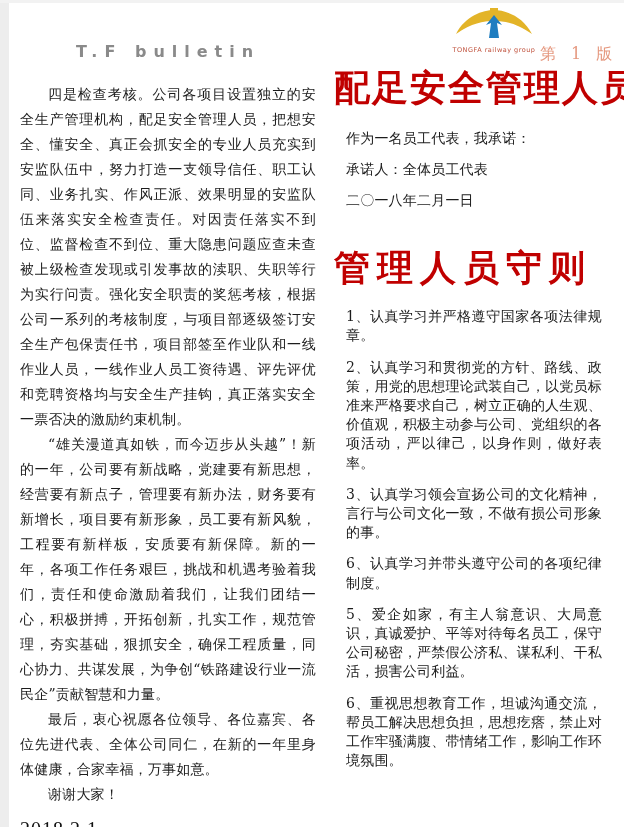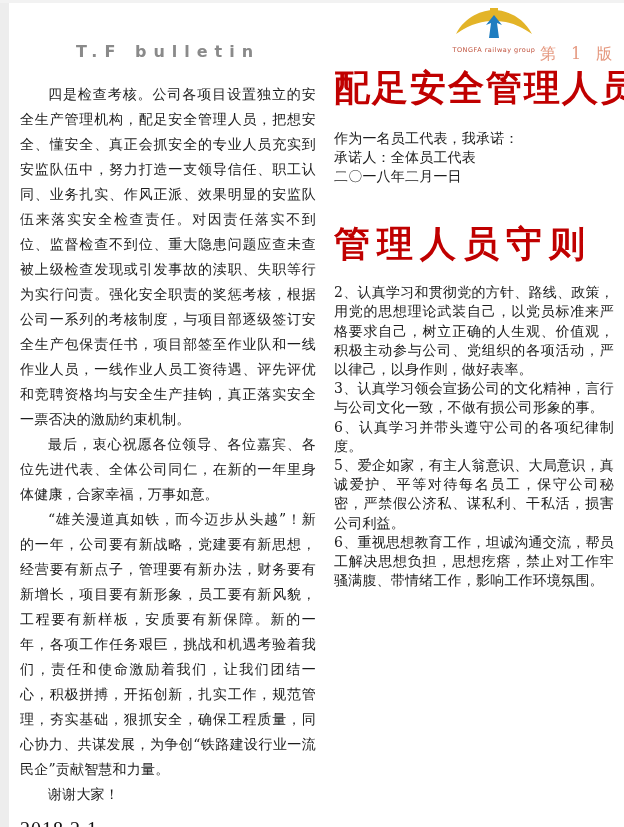--- a/index.html
+++ b/index.html
@@ -21,21 +21,21 @@
 
   .col-left{position:absolute;left:20px;top:82px;width:296px;font-size:14px;line-height:25px;
     color:#1c1c1c;text-align:justify;letter-spacing:.2px;}
   .col-left p{margin:0;text-indent:2em;}
   .date-line{font-family:"Liberation Serif","DejaVu Serif",serif;font-size:20px;text-align:left;
     margin:10px 26px 0 0;color:#111;letter-spacing:1px;}
   .train{margin-top:28px;width:286px;}
 
   .col-right{position:absolute;left:334px;top:64px;width:280px;font-size:14px;line-height:19.2px;
     color:#1c1c1c;text-align:justify;letter-spacing:.2px;}
-  .col-right p{margin:0;}
+  .col-right p{margin:12px;}
   .red-title{margin:0;color:#c00000;font-weight:900;white-space:nowrap;
     font-family:"DejaVu Serif","Liberation Serif",serif;}
   .t1{font-size:36px;letter-spacing:2px;line-height:1.3;margin-bottom:18px;}
   .t2{font-size:36px;letter-spacing:7px;line-height:1.3;margin:34px 0 16px;}
   .pledge-intro{margin-top:2px;}
   .pledge-body{text-indent:2em;}
   .signer{margin-top:18px;}
 </style>
 </head>
 <body>
@@ -53,22 +53,22 @@
       <path d="M40,8 L48,18 L43,16 L45,31 L35,31 L37,16 L32,18 Z" fill="#1F7DC0"></path>
     </svg>
     <div class="logo-caption">TONGFA railway group</div>
   </div>
 
   <div class="edition">第 1 版</div>
   <div class="corner"></div>
 
   <div class="col-left">
     <p>四是检查考核。公司各项目设置独立的安全生产管理机构，配足安全管理人员，把想安全、懂安全、真正会抓安全的专业人员充实到安监队伍中，努力打造一支领导信任、职工认同、业务扎实、作风正派、效果明显的安监队伍来落实安全检查责任。对因责任落实不到位、监督检查不到位、重大隐患问题应查未查被上级检查发现或引发事故的渎职、失职等行为实行问责。强化安全职责的奖惩考核，根据公司一系列的考核制度，与项目部逐级签订安全生产包保责任书，项目部签至作业队和一线作业人员，一线作业人员工资待遇、评先评优和竞聘资格均与安全生产挂钩，真正落实安全一票否决的激励约束机制。</p>
+    <p>“雄关漫道真如铁，而今迈步从头越”！新的一年，公司要有新战略，党建要有新思想，经营要有新点子，管理要有新办法，财务要有新增长，项目要有新形象，员工要有新风貌，工程要有新样板，安质要有新保障。新的一年，各项工作任务艰巨，挑战和机遇考验着我们，责任和使命激励着我们，让我们团结一心，积极拼搏，开拓创新，扎实工作，规范管理，夯实基础，狠抓安全，确保工程质量，同心协力、共谋发展，为争创“铁路建设行业一流民企”贡献智慧和力量。</p>
     <p>最后，衷心祝愿各位领导、各位嘉宾、各位先进代表、全体公司同仁，在新的一年里身体健康，合家幸福，万事如意。</p>
-    <p>“雄关漫道真如铁，而今迈步从头越”！新的一年，公司要有新战略，党建要有新思想，经营要有新点子，管理要有新办法，财务要有新增长，项目要有新形象，员工要有新风貌，工程要有新样板，安质要有新保障。新的一年，各项工作任务艰巨，挑战和机遇考验着我们，责任和使命激励着我们，让我们团结一心，积极拼搏，开拓创新，扎实工作，规范管理，夯实基础，狠抓安全，确保工程质量，同心协力、共谋发展，为争创“铁路建设行业一流民企”贡献智慧和力量。</p>
     <p>谢谢大家！</p>
     <div class="date-line">2018.2.1</div>
 
     <div class="train">
       <svg width="286" height="84" viewBox="0 0 286 84">
         <defs>
           <linearGradient id="tg" x1="0" y1="0" x2="0" y2="1">
             <stop offset="0" stop-color="#f5f5f5"></stop>
             <stop offset="0.45" stop-color="#dcdcdf"></stop>
             <stop offset="1" stop-color="#97999e"></stop>
@@ -106,19 +106,20 @@
     </div>
   </div>
 
   <div class="col-right">
     <h1 class="red-title t1">配足安全管理人员</h1>
     <p class="pledge-intro">作为一名员工代表，我承诺：</p>
     <p class="signer">承诺人：全体员工代表</p>
     <p>二〇一八年二月一日</p>
 
     <h1 class="red-title t2">管理人员守则</h1>
+    <p>1、认真学习并严格遵守国家各项法律规章。</p>
     <p>2、认真学习和贯彻党的方针、路线、政策，用党的思想理论武装自己，以党员标准来严格要求自己，树立正确的人生观、价值观，积极主动参与公司、党组织的各项活动，严以律己，以身作则，做好表率。</p>
     <p>3、认真学习领会宣扬公司的文化精神，言行与公司文化一致，不做有损公司形象的事。</p>
     <p>6、认真学习并带头遵守公司的各项纪律制度。</p>
     <p>5、爱企如家，有主人翁意识、大局意识，真诚爱护、平等对待每名员工，保守公司秘密，严禁假公济私、谋私利、干私活，损害公司利益。</p>
     <p>6、重视思想教育工作，坦诚沟通交流，帮员工解决思想负担，思想疙瘩，禁止对工作牢骚满腹、带情绪工作，影响工作环境氛围。</p>
   </div>
 </div>
 
 </body></html>

